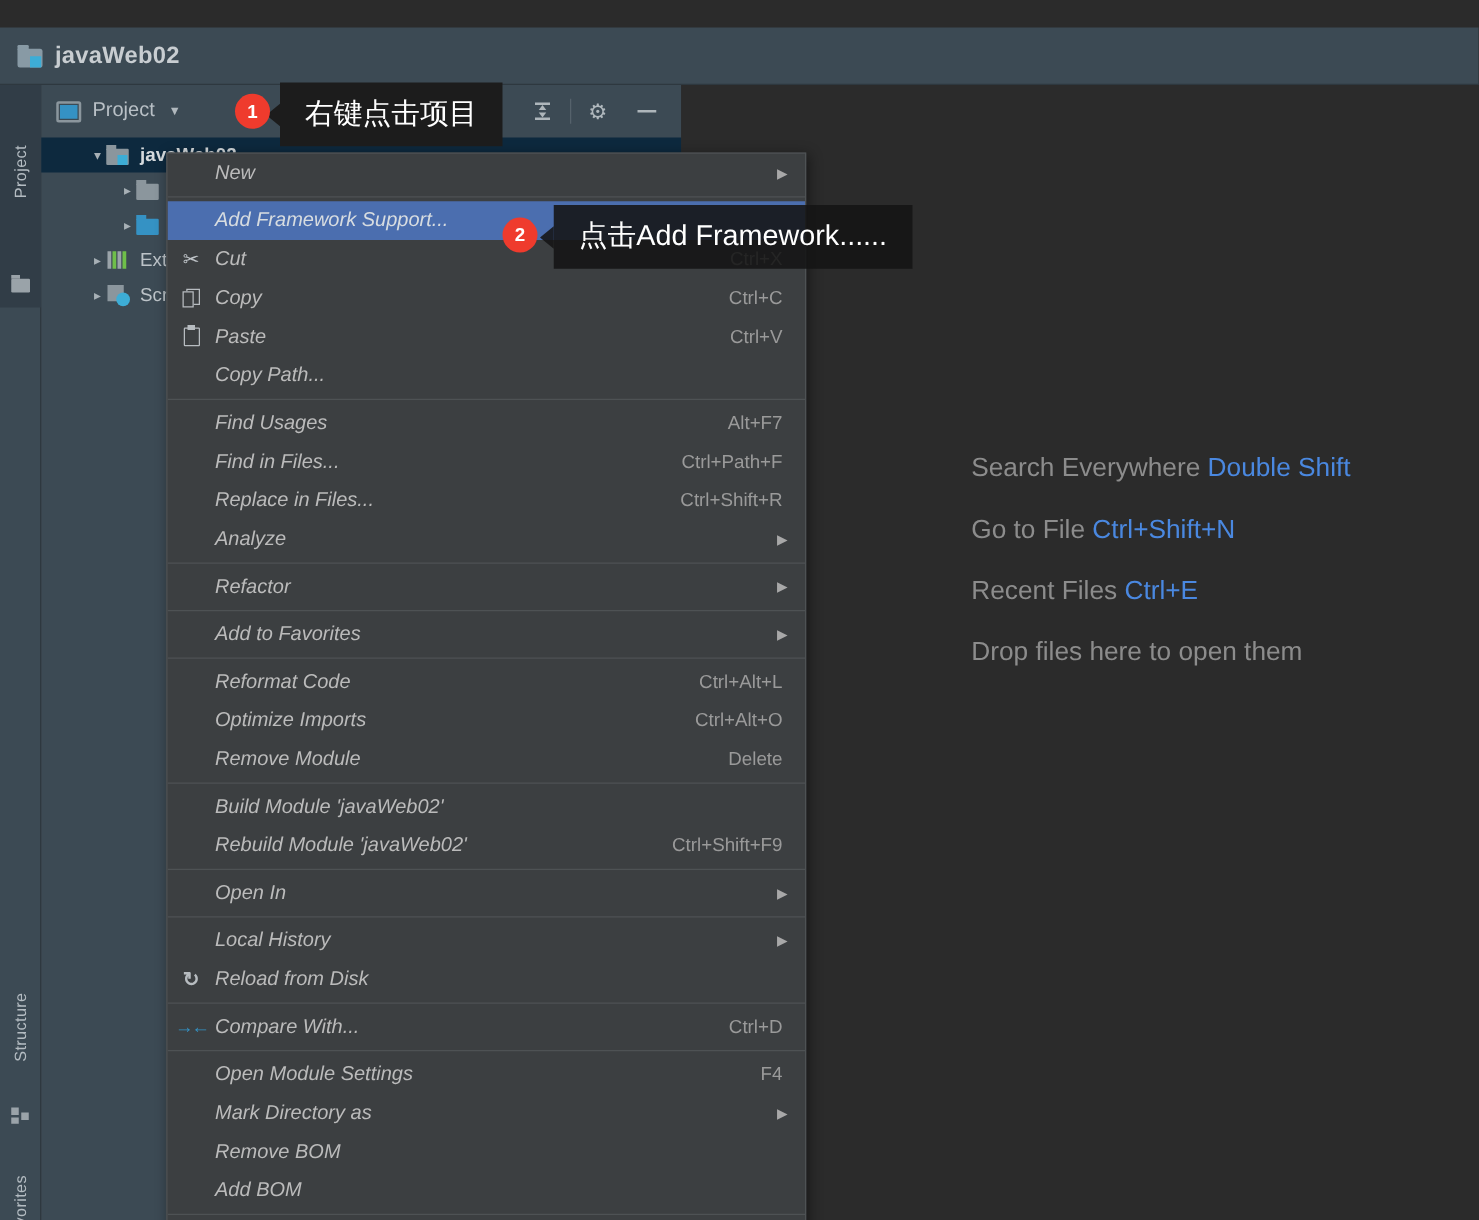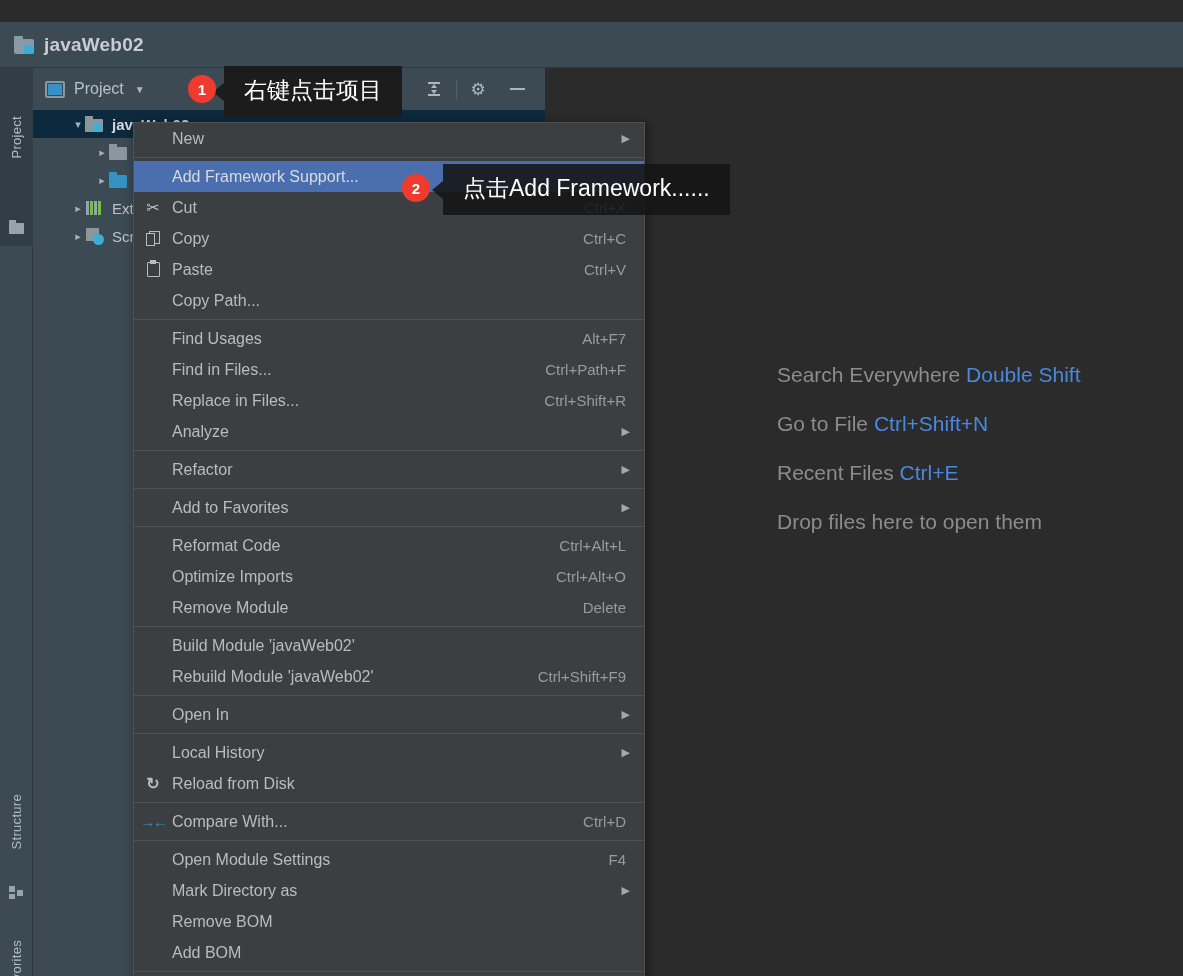--- a/index.html
+++ b/index.html
@@ -105,21 +105,21 @@
   
   .ctxmenu {
     position:absolute; left:133px; top:100px; width:512px; height:880px;
     background:#3c3f41; border:1px solid #4e5254;
     box-shadow: 2px 2px 10px rgba(0,0,0,.45);
     overflow:hidden;
   }
   .mi { position:relative; height:31px; display:flex; align-items:center; color:#bbbbbb; font-size:16px; }
   .mi.sel { background:#4b6eaf; color:#d7dce0; }
   .mi .micon { width:38px; flex:0 0 auto; display:flex; align-items:center; justify-content:center; }
-  .mi .mlabel { flex:1 1 auto; white-space:nowrap; }
+  .mi .mlabel { flex:1 1 auto; white-space:nowrap;font-style:italic; }
   .mi .mkey { color:#9a9a9a; font-size:15px; padding-right:18px; white-space:nowrap; }
   .mi .marrow { padding-right:14px; color:#a8a8a8; font-size:11px; }
   .msep { height:1px; background:#4e5254; margin:3px 0; }
 
   .ic-scissors { color:#c0c5c9; font-size:16px; }
   .ic-copy { position:relative; width:14px; height:15px; }
   .ic-copy .p1 { position:absolute; left:3px; top:0; width:11px; height:13px; border:1.5px solid #b7bcc0; background:#3c3f41; }
   .ic-copy .p2 { position:absolute; left:0; top:2px; width:9px; height:13px; border:1.5px solid #b7bcc0; background:#3c3f41; }
   .ic-paste { position:relative; width:13px; height:15px; border:1.5px solid #b7bcc0; background:#3c3f41; border-radius:1px; }
   .ic-paste::before { content:""; position:absolute; left:2px; top:-3px; width:6px; height:4px; background:#b7bcc0; }

